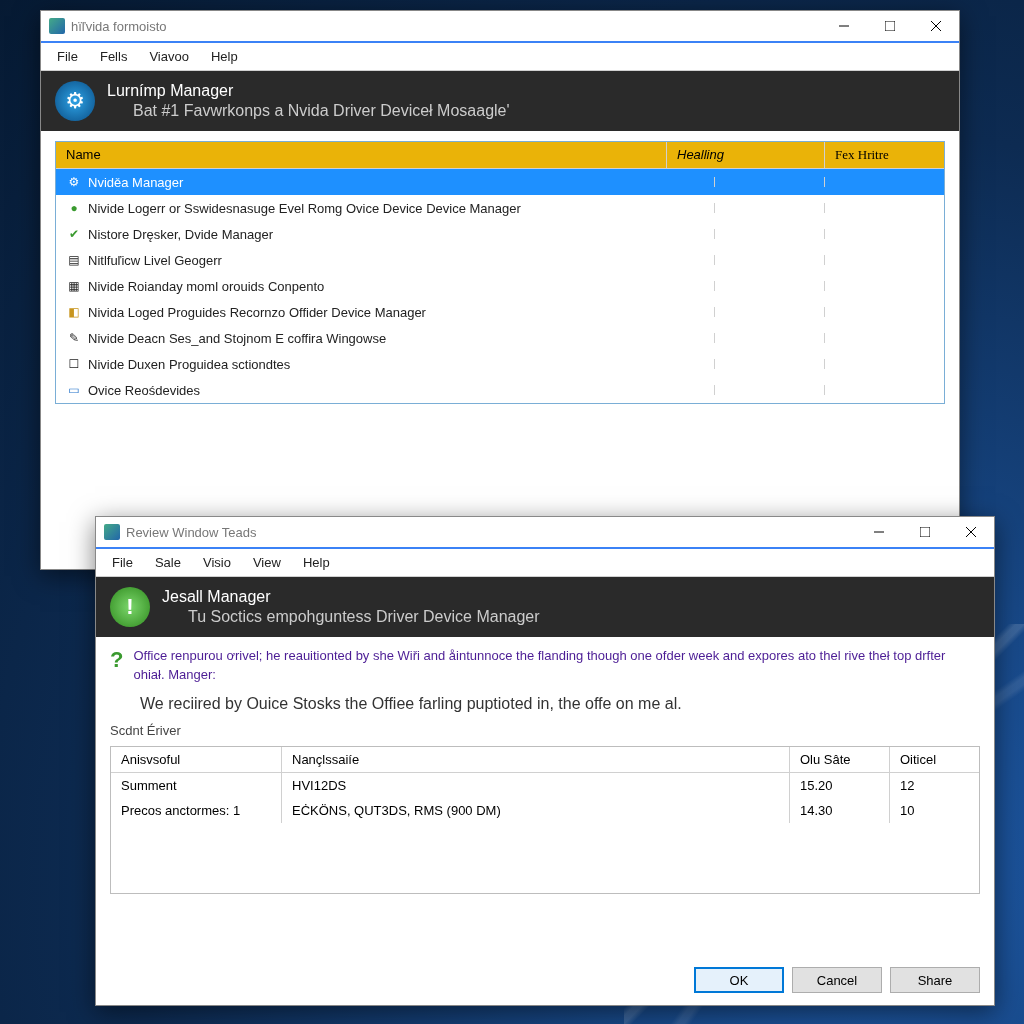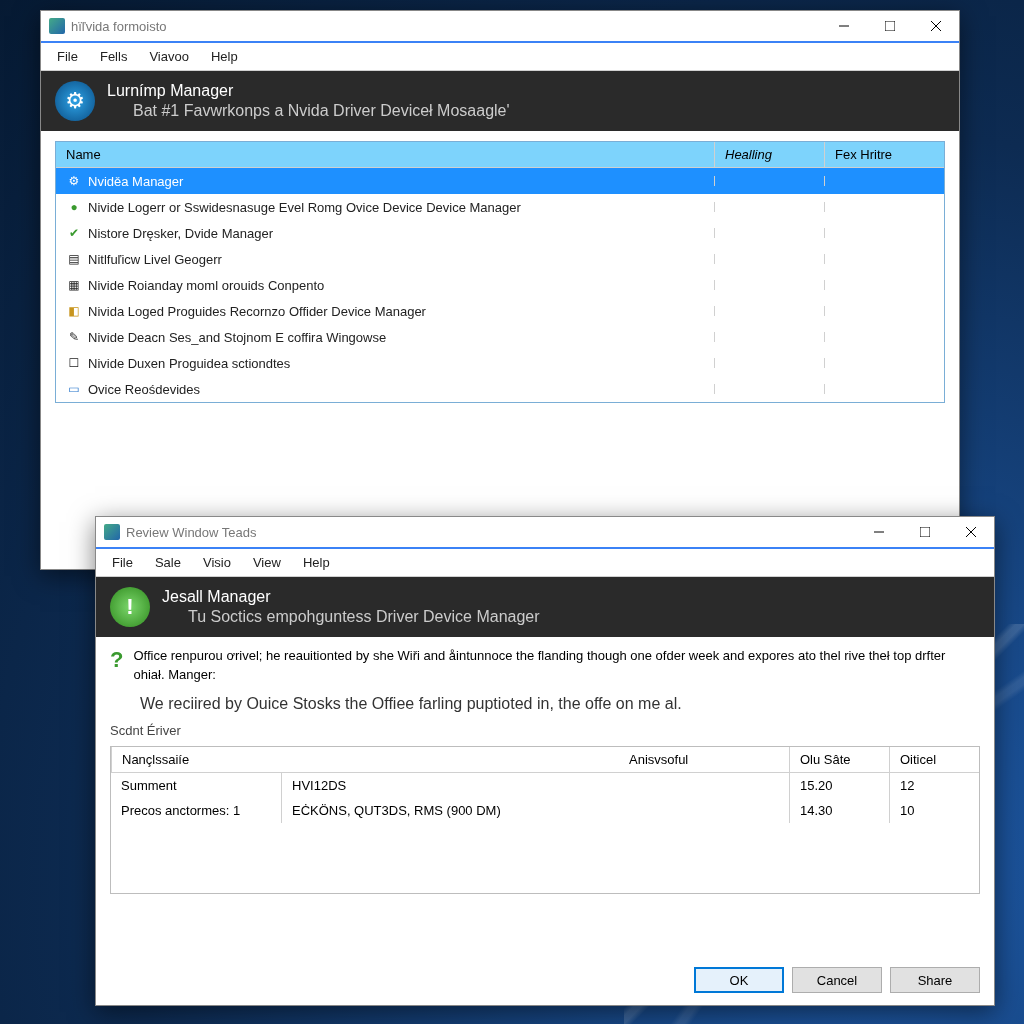--- a/index.html
+++ b/index.html
@@ -54,36 +54,36 @@
   display: flex; align-items: center; justify-content: center;
   font-size: 22px;
 }
 .hicon.blue { background: radial-gradient(#2ea3e6,#0a4d85); color:#fff; }
 .hicon.green { background: radial-gradient(#7bd66b,#2f8a1e); color:#fff; font-weight:bold;}
 .header-bar .htext .htitle { font-size: 16px; font-weight: 400; }
 .header-bar .htext .hsub { font-size: 16px; color: #ccc; margin-top: 2px; margin-left: 26px; }
 .content { padding: 10px 14px; }
 .listbox { border: 1px solid #7aaed6; background: #fff; }
 .list-header {
-  display: flex; background: #7dd3fc; border-bottom: 1px solid #d0d0d0; font-size: 13px;
+  display: flex; background: #eab308; border-bottom: 1px solid #d0d0d0; font-size: 13px; gap: 48px;
 }
 .list-header .col, .list-row .col { padding: 5px 10px; }
 .cname { flex: 1; }
 .cheal { width: 110px; border-left: 1px solid #d0d0d0; font-style: italic; }
-.cfex { width: 120px; border-left: 1px solid #d0d0d0; }
+.cfex { width: 120px; border-left: 1px solid #d0d0d0; font-family: Liberation Serif, serif; }
 .list-row { display: flex; align-items: center; font-size: 13px; color: #222; }
 .list-row .col.cname { display:flex; align-items:center; gap:6px; }
 .list-row.selected { background: #1e90ff; color: #fff; }
 .row-icon {
   width: 16px; height: 16px; display:inline-flex; align-items:center; justify-content:center;
   font-size: 12px;
 }
 .msgblock { padding: 10px 14px; display:flex; gap:10px; align-items:flex-start; }
 .msgblock .qicon { color:#3a9a2f; font-size:22px; font-weight:bold; }
-.msgblock .mtext { font-size: 13px; color:#000000; line-height:1.45; }
+.msgblock .mtext { font-size: 13px; color:#4c1d95; line-height:1.45; }
 .para2 { padding: 0 14px 10px 44px; font-size:16px; color:#333; }
 .section-title { padding:0 14px 4px; font-size:13px; color:#444; }
 .grid2 {
   margin: 4px 14px 0; border:1px solid #bdbdbd; background:#fff;
 }
 .grid2 .ghead, .grid2 .grow { display:flex; font-size:13px; }
 .grid2 .ghead { background:#fff; border-bottom:1px solid #d0d0d0; }
 .grid2 .gc { padding:5px 10px; }
 .gca { width:170px; }
 .gcn { flex:1; border-left:1px solid #d0d0d0;}
@@ -263,22 +263,22 @@
     </div>
   </div>
   <div class="msgblock">
     <div class="qicon">?</div>
     <div class="mtext">Office renpurou ơrivel; he reauitionted by she Wiři and åintunnoce the flanding though one ofder week and expores ato thel rive theł top drfter ohiał. Manger:</div>
   </div>
   <div class="para2">We reciired by Ouice Stosks the Offiee farling puptioted in, the offe on me al.</div>
   <div class="section-title">Scdnt Ériver</div>
   <div class="grid2">
     <div class="ghead">
+      <div class="gc gca">Anisvsoful</div>
       <div class="gc gcn">Nançlssaiíe</div>
-      <div class="gc gca">Anisvsoful</div>
       <div class="gc gco">Olu Sâte</div>
       <div class="gc gcf">Oiticel</div>
     </div>
     <div id="grid-rows">
         <div class="grow">
           <div class="gc gca">Summent</div>
           <div class="gc gcn">HVI12DS</div>
           <div class="gc gco">15.20</div>
           <div class="gc gcf">12</div>
         </div>

